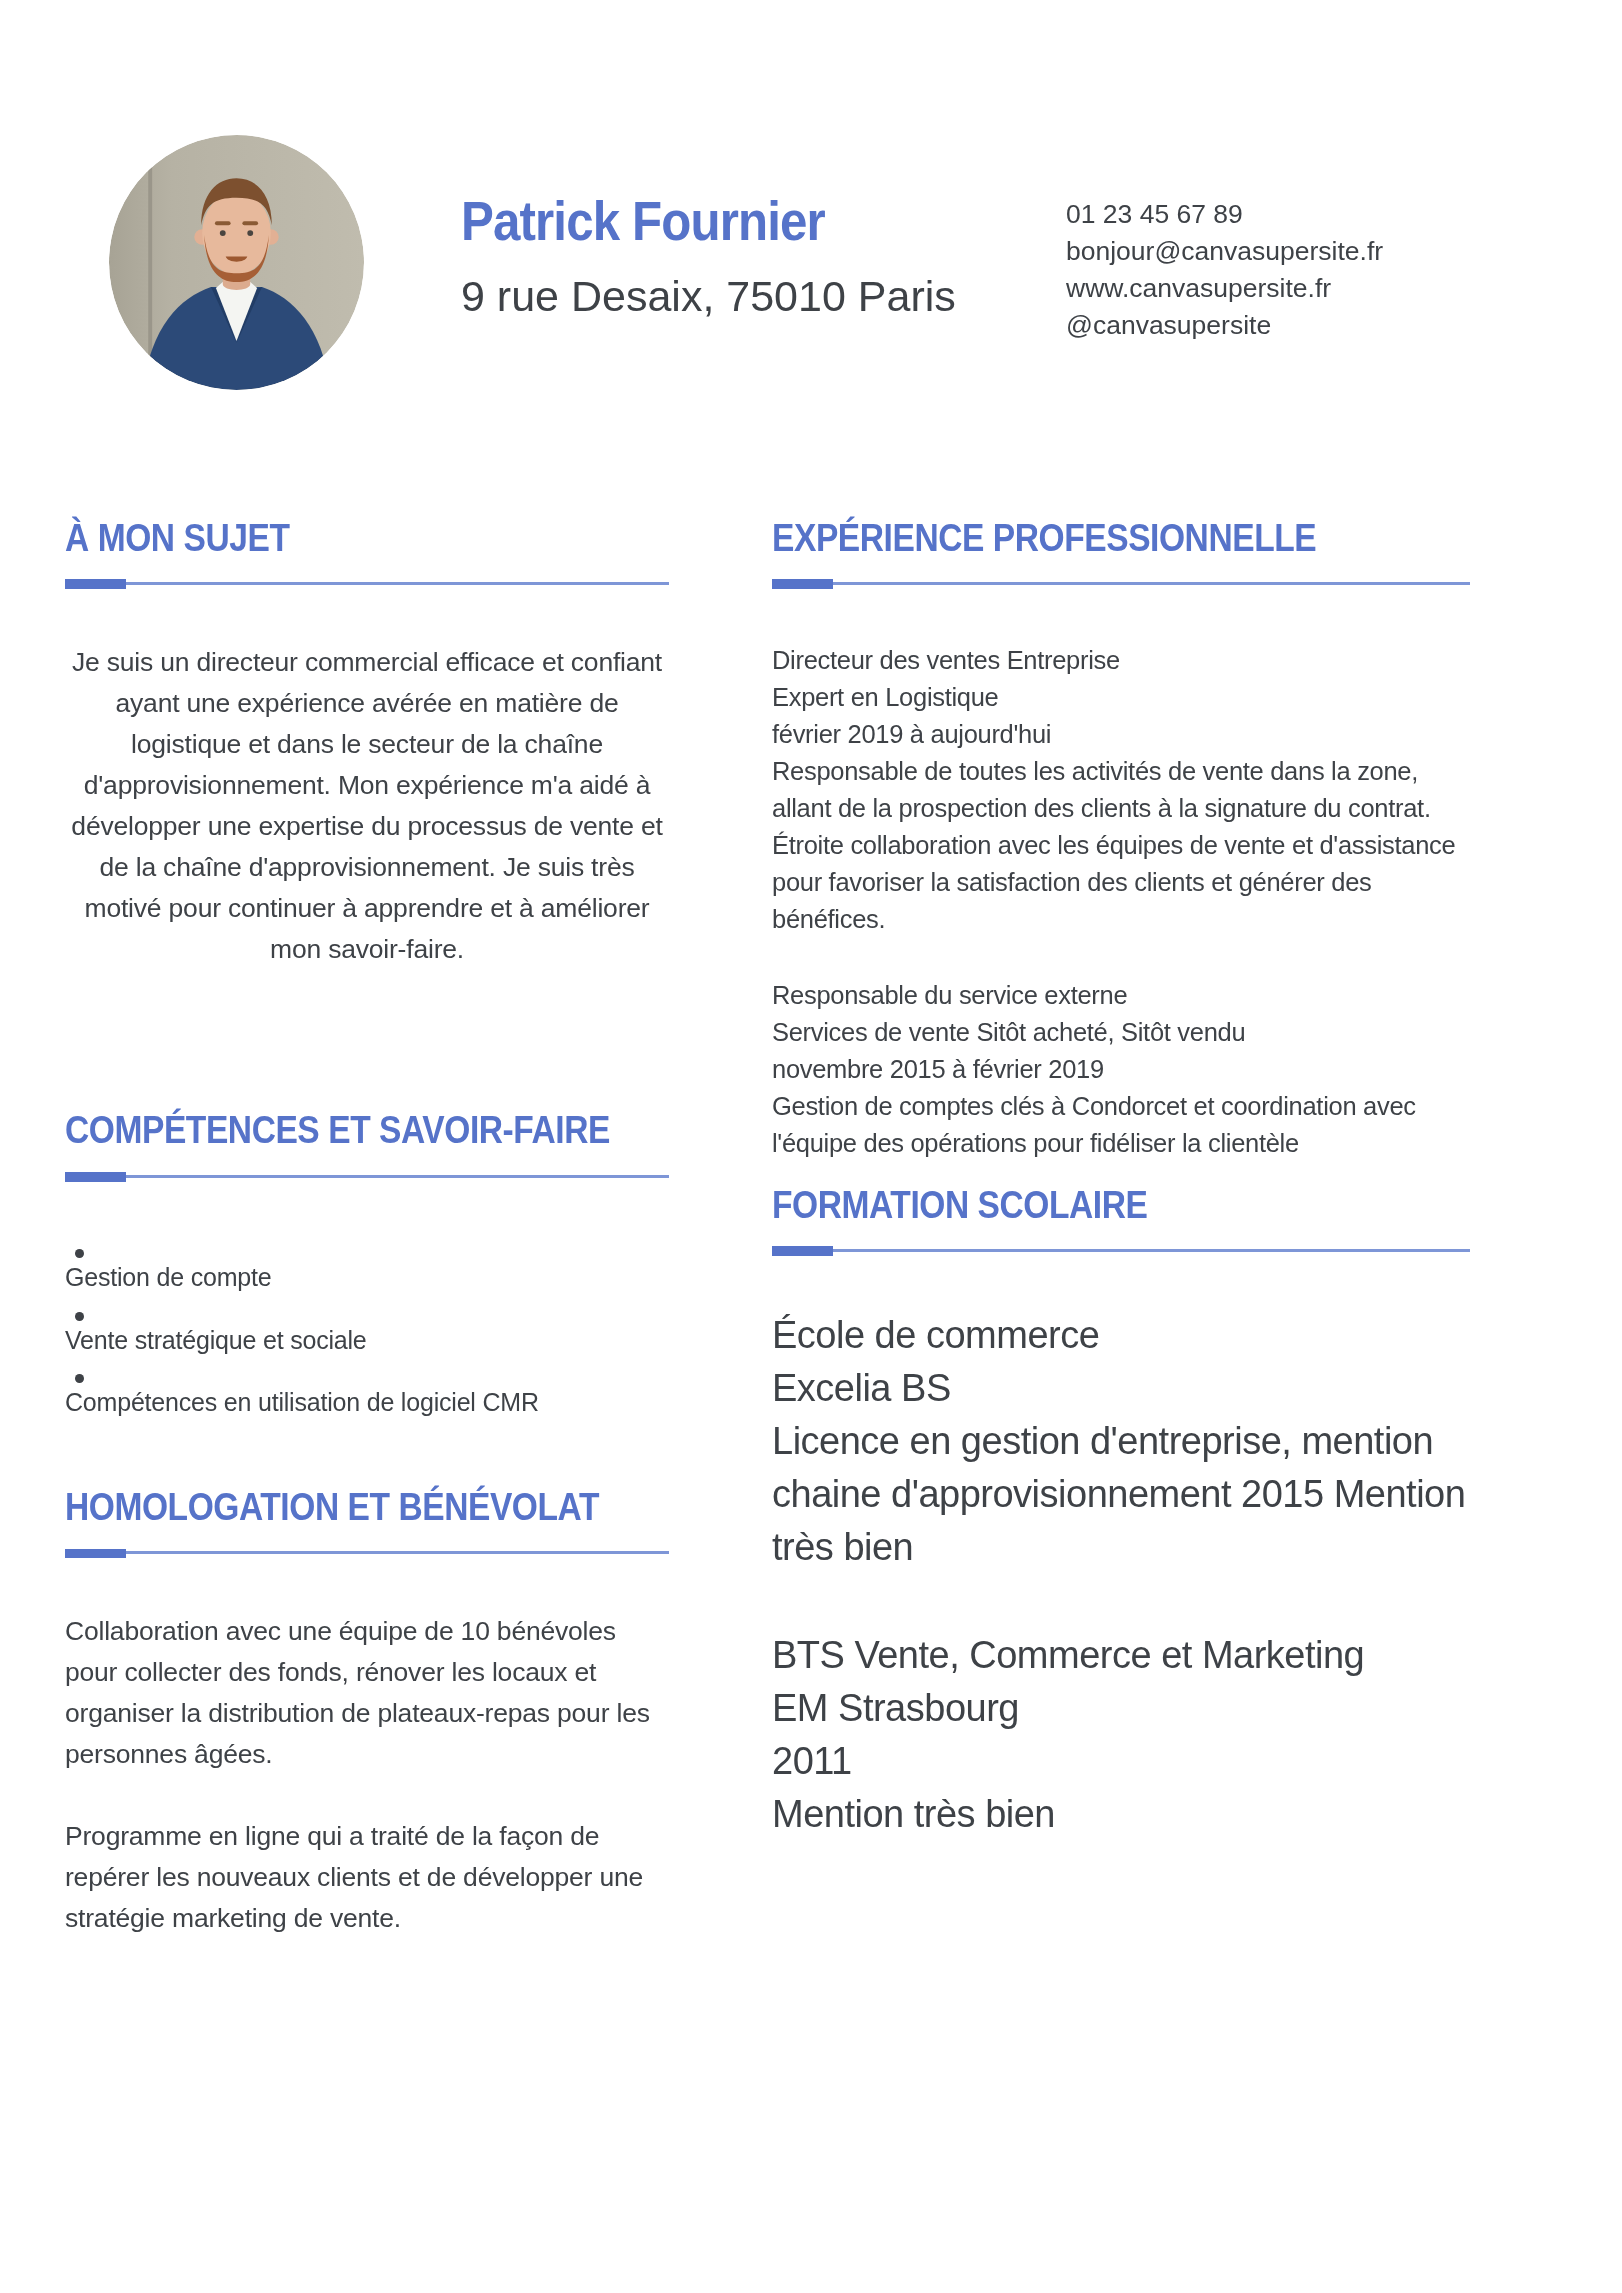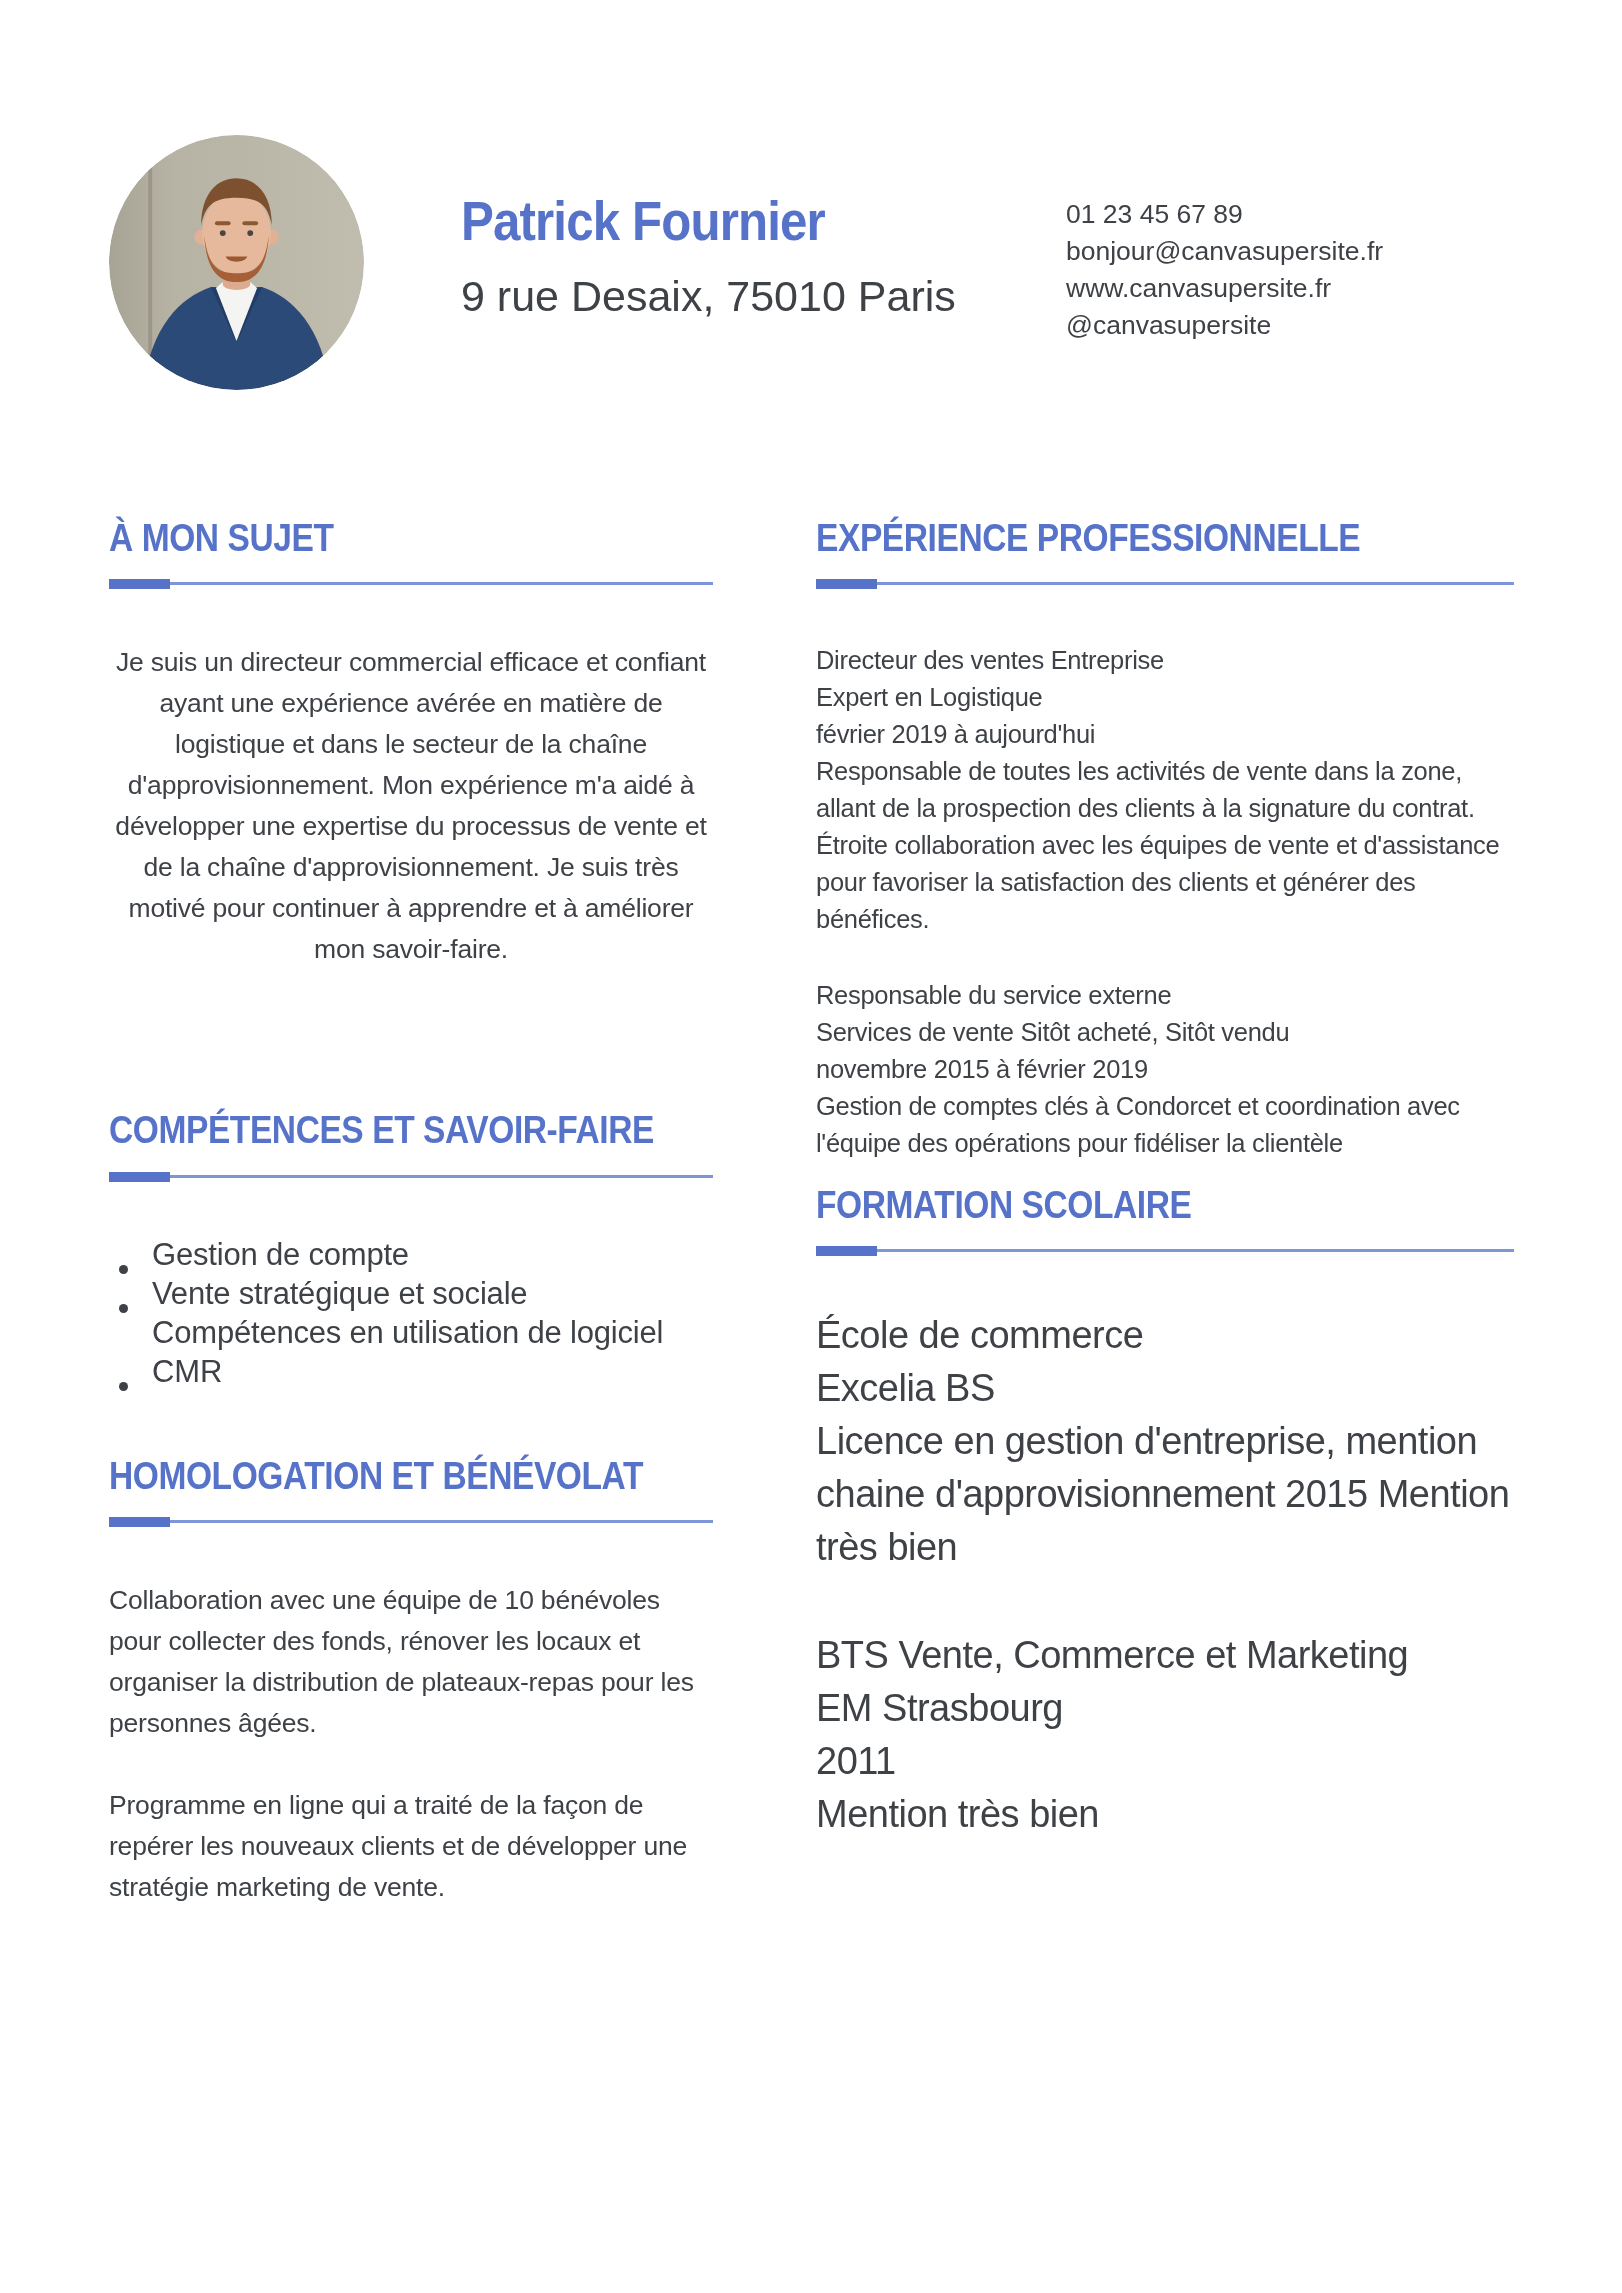--- a/index.html
+++ b/index.html
@@ -58,21 +58,21 @@
     margin-top:61px;
     font-size:26.5px;
     line-height:37px;
   }
 
   
   .columns{
     display:grid;
     grid-template-columns:604px 698px;
     column-gap:103px;
-    padding:0 109px;
+    padding:0 65px;
     margin-top:127px;
     align-items:start;
   }
   section{margin:0;}
   h2{
     margin:0;
     font-size:39px;
     font-weight:700;
     color:var(--accent);
     letter-spacing:-0.5px;
@@ -90,21 +90,21 @@
     margin:0;
     font-size:26.5px;
     line-height:41px;
     letter-spacing:-0.2px;
     text-align:center;
   }
   .sec-about{margin-bottom:139px;}
   .sec-skills{margin-bottom:64px;}
 
   ul.skills{list-style:none;margin:0;padding:0;}
-  ul.skills li{display:flex;align-items:flex-end;font-size:31px;line-height:39px;letter-spacing:-0.2px;}
+  ul.skills li{display:flex;align-items:flex-start;font-size:25px;line-height:39px;letter-spacing:-0.2px;flex-direction:column;}
   .dot{flex:0 0 8.8px;width:8.8px;height:8.8px;border-radius:50%;background:var(--text);margin:14.7px 24.5px 0 9.8px;}
 
   .entry{margin-bottom:41px;}
   .entry:last-child{margin-bottom:0;}
   .entry .line{font-size:26.5px;line-height:41px;letter-spacing:-0.2px;}
   .entry p{margin:0;font-size:26.5px;line-height:41px;letter-spacing:-0.2px;}
 
   
   .sec-exp{margin-bottom:21.6px;}
   .job{margin-bottom:39px;}

